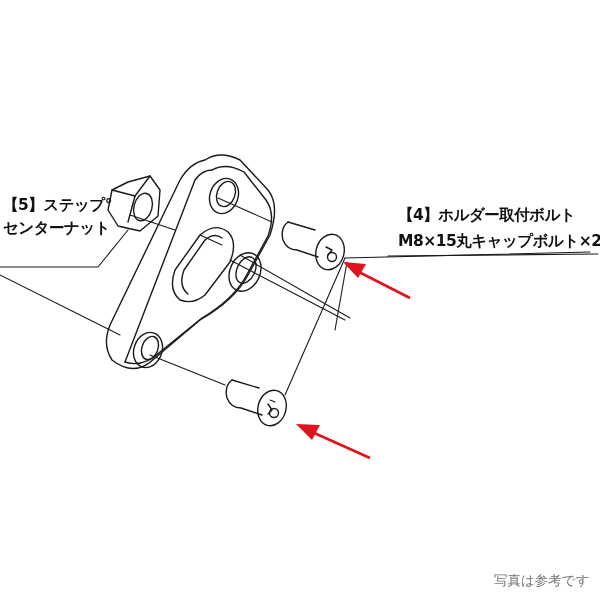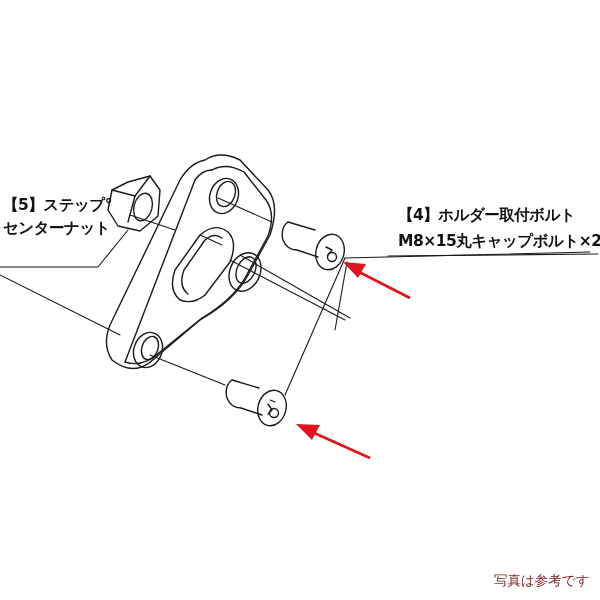--- a/index.html
+++ b/index.html
@@ -3,21 +3,21 @@
   <meta charset="utf-8">
   <style>
     html, body { margin: 0; padding: 0; background: #ffffff; }
     .canvas { position: relative; width: 600px; height: 600px; background: #ffffff; overflow: hidden; }
     svg { position: absolute; left: 0; top: 0; }
     .lbl { position: absolute; font-family: "DejaVu Sans", sans-serif; color: #111; white-space: nowrap; line-height: 1; letter-spacing: -0.5px; }
     .lbl5 { left: 3px; top: 198px; font-size: 15.5px; font-weight: bold; }
     .lbl5 div { height: 23px; }
     .lbl4 { left: 398px; top: 208px; font-size: 15.5px; font-weight: bold; }
     .lbl4 div { height: 26px; }
-    .note { position: absolute; left: 494px; top: 572px; font-family: "DejaVu Sans", sans-serif; font-size: 13.5px; color: #7f1d1d; }
+    .note { position: absolute; left: 494px; top: 572px; font-family: "DejaVu Sans", sans-serif; font-size: 13.5px; color: #737373; }
   </style>
 </head>
 <body>
 
 <div class="canvas">
   <svg width="600" height="600" viewBox="0 0 600 600">
     <g fill="none" stroke="#1a1a1a" stroke-width="1.4" stroke-linejoin="round" stroke-linecap="round">
 
       <g stroke-width="1.1">
         <line x1="130" y1="215" x2="175" y2="230"></line>

